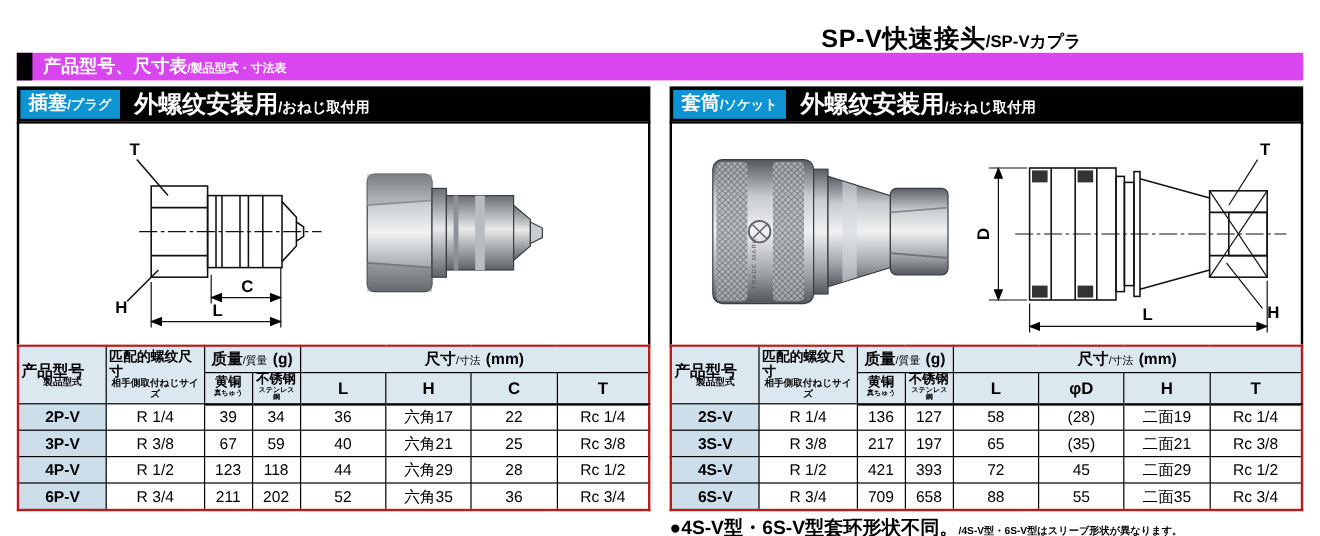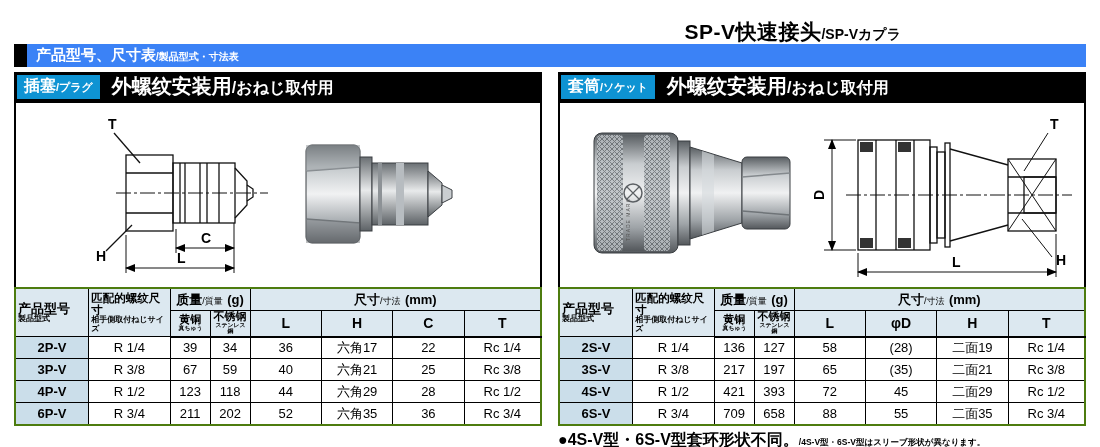--- a/index.html
+++ b/index.html
@@ -6,55 +6,55 @@
   html,body { width:1100px; height:447px; background:#fff; overflow:hidden;
               font-family:"Liberation Sans","DejaVu Sans",sans-serif; color:#000; }
   .stage { position:relative; width:916px; height:447px; background:#fff; }
 
   
   .page-title { position:absolute; top:18px; right:15px; font-weight:bold; white-space:nowrap; }
   .page-title .big { font-size:21px; letter-spacing:.5px; }
   .page-title .small { font-size:14px; }
 
   .top-bar { position:absolute; top:44px; left:14px; width:1072px; height:23px;
-             background:#3b82f6; display:flex; align-items:center; }
+             background:#d946ef; display:flex; align-items:center; }
   .top-bar .notch { width:13px; height:23px; background:#000; flex:0 0 auto; }
   .top-bar .txt { color:#fff; font-weight:bold; margin-left:9px; white-space:nowrap; }
   .top-bar .txt .zh { font-size:15px; }
   .top-bar .txt .ja { font-size:10px; }
 
   
   .panel { position:absolute; top:72px; width:528px; }
   .panel.left { left:14px; }
   .panel.right { left:558px; }
 
   .section-bar { height:29px; background:#000; display:flex; align-items:center; }
   .section-tag { background:#0e93d3; color:#fff; font-weight:bold; margin:3px 0 3px 3px;
                  padding:1px 7px 2px 7px; white-space:nowrap; }
   .section-tag .zh { font-size:16px; }
   .section-tag .ja { font-size:11px; }
   .section-heading { color:#fff; font-weight:bold; margin-left:12px; white-space:nowrap; }
   .section-heading .zh { font-size:20px; }
-  .section-heading .ja { font-size:16px; }
+  .section-heading .ja { font-size:12px; }
 
   .figure-box { height:186px; border:2px solid #000; border-bottom:none;
                 position:relative; background:#fff; }
 
   
-  table.spec { width:100%; border-collapse:collapse; border:2px solid #4d7c0f; table-layout:fixed; }
+  table.spec { width:100%; border-collapse:collapse; border:2px solid #b91c1c; table-layout:fixed; }
   table.spec th, table.spec td { border:1px solid #000; text-align:center; vertical-align:middle;
                                  padding:0 2px; line-height:1.05; }
   table.spec thead th { background:#dce8f0; }
   table.spec thead tr.sub th { border-bottom:2px solid #000; }
   table.spec tbody tr { height:22px;padding-left:38px; }
   table.spec thead tr.grp { height:22px; }
   table.spec thead tr.sub { height:24px; }
   th.model, th.thread { text-align:left; padding-left:6px; }
   th .h-zh { display:block; font-size:13px; font-weight:bold; text-align:left; }
-  th .h-ja { display:block; font-size:8px; font-weight:bold; text-align:left; }
+  th .h-ja { display:block; font-size:8px; font-weight:bold; text-align:center; }
   th .g-zh { font-size:13px; font-weight:bold; }
   th .g-ja { font-size:9px; font-weight:normal; }
   th .m1 { display:block; font-size:11px; font-weight:bold; }
   th .m2 { display:block; font-size:6.5px; font-weight:bold; transform:scale(.9); }
   th.dim { font-size:14px; font-weight:bold; }
   td.model { background:#cbdeea; font-weight:bold; text-align:left; padding-left:7px; font-size:13px; }
   td.val { font-size:13px; font-weight:normal; background:#fff; }
 
   .footnote { margin-top:4px; font-weight:bold; white-space:nowrap; }
   .footnote .zh { font-size:16px; }

